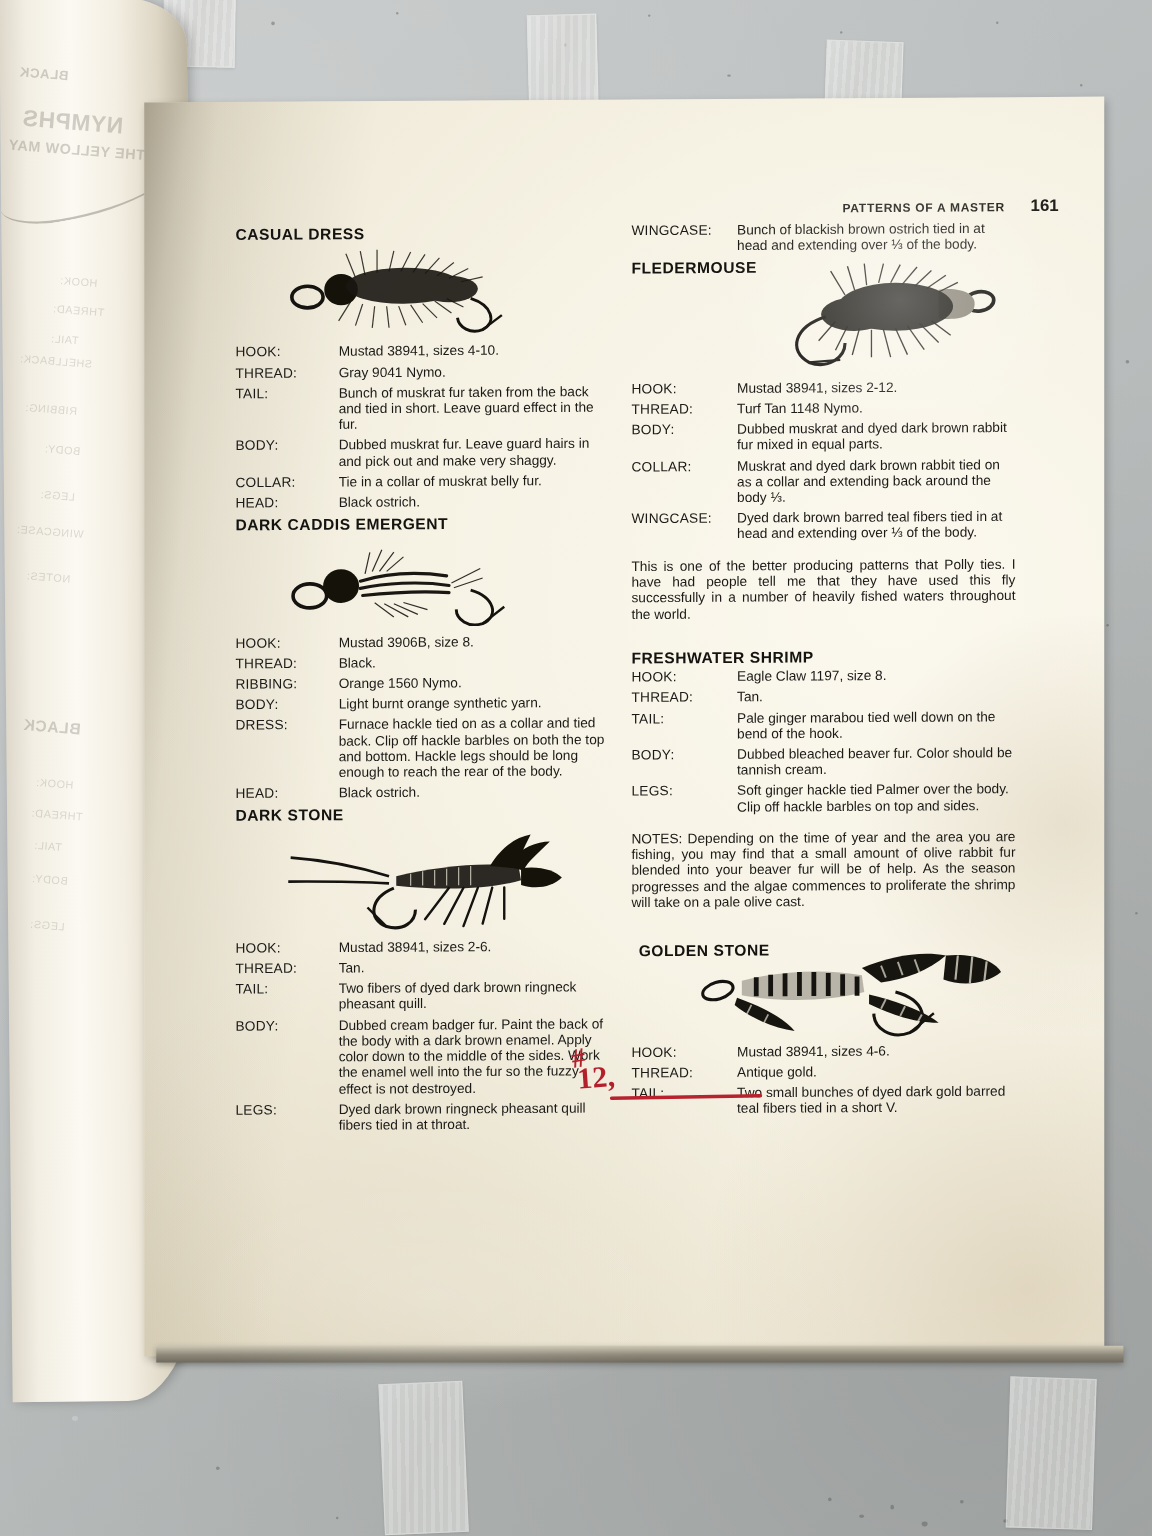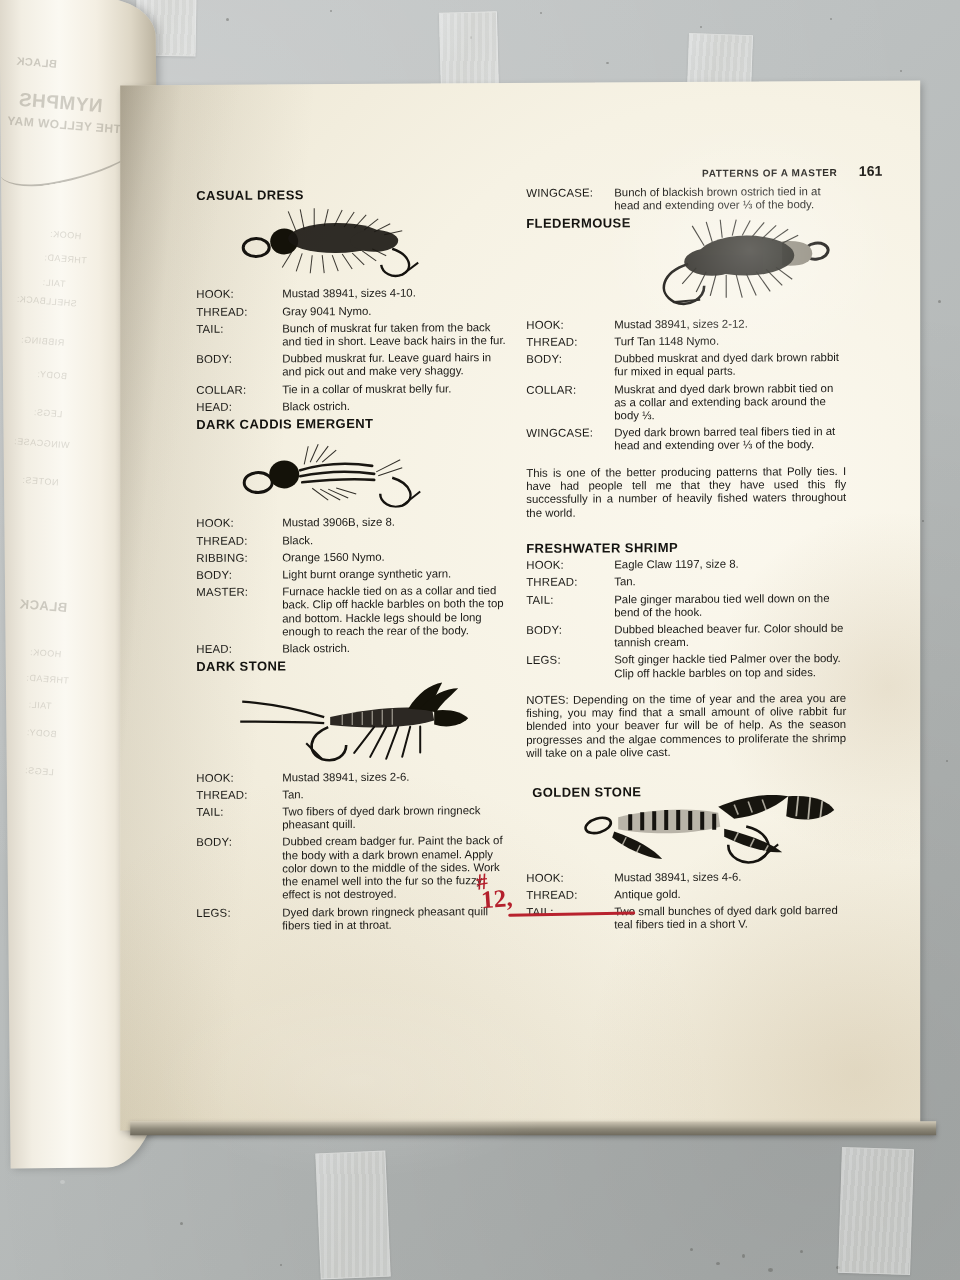--- a/index.html
+++ b/index.html
@@ -271,21 +271,21 @@
               <tr>
                 <td class="k">HOOK:</td>
                 <td>Mustad 38941, sizes 4-10.</td>
               </tr>
           <tr>
                 <td class="k">THREAD:</td>
                 <td>Gray 9041 Nymo.</td>
               </tr>
           <tr>
                 <td class="k">TAIL:</td>
-                <td>Bunch of muskrat fur taken from the back and tied in short. Leave back hairs in the fur.</td>
+                <td>Bunch of muskrat fur taken from the back and tied in short. Leave guard effect in the fur.</td>
               </tr>
           <tr>
                 <td class="k">BODY:</td>
                 <td>Dubbed muskrat fur. Leave guard hairs in and pick out and make very shaggy.</td>
               </tr>
           <tr>
                 <td class="k">COLLAR:</td>
                 <td>Tie in a collar of muskrat belly fur.</td>
               </tr>
           <tr>
@@ -335,21 +335,21 @@
               </tr>
           <tr>
                 <td class="k">RIBBING:</td>
                 <td>Orange 1560 Nymo.</td>
               </tr>
           <tr>
                 <td class="k">BODY:</td>
                 <td>Light burnt orange synthetic yarn.</td>
               </tr>
           <tr>
-                <td class="k">MASTER:</td>
+                <td class="k">DRESS:</td>
                 <td>Furnace hackle tied on as a collar and tied back. Clip off hackle barbles on both the top and bottom. Hackle legs should be long enough to reach the rear of the body.</td>
               </tr>
           <tr>
                 <td class="k">HEAD:</td>
                 <td>Black ostrich.</td>
               </tr>
         </tbody>
           </table>
 
         <h2 class="fly gap-top">DARK STONE</h2>

